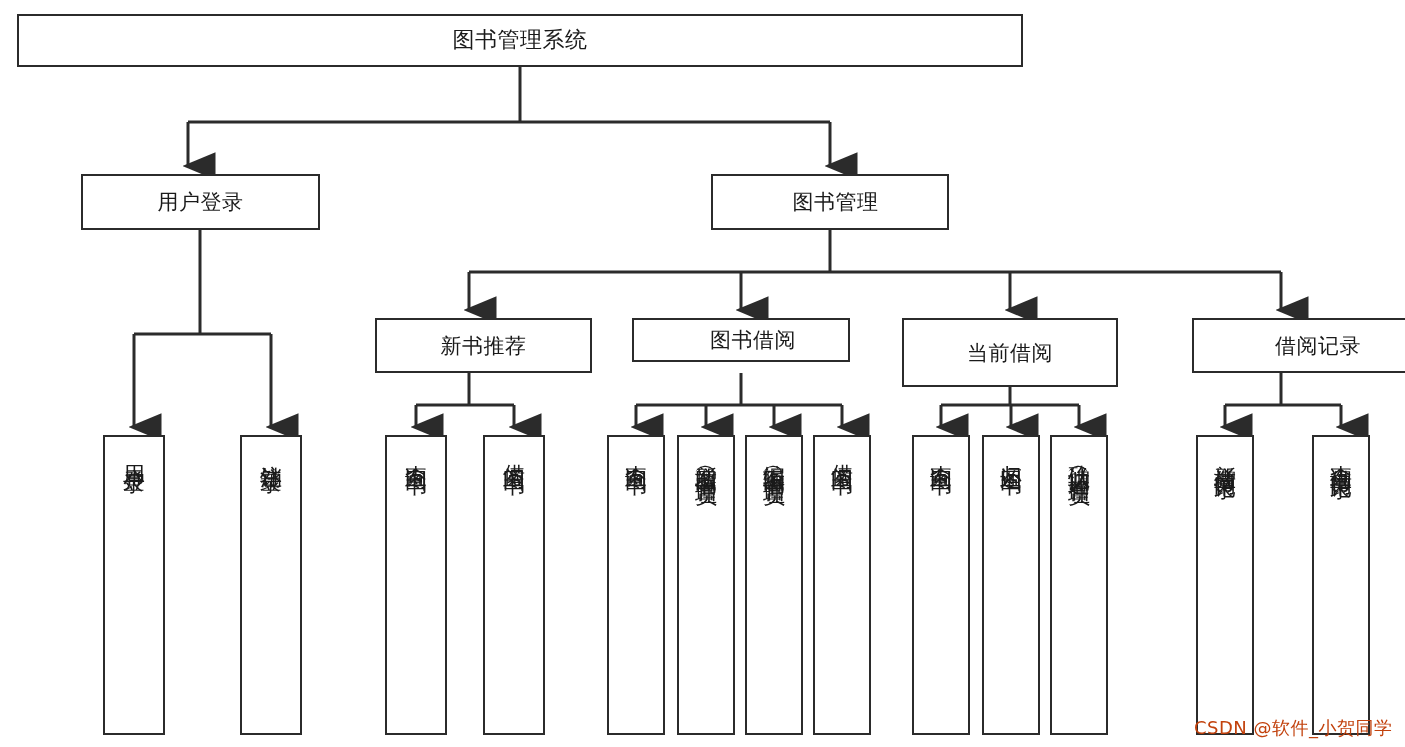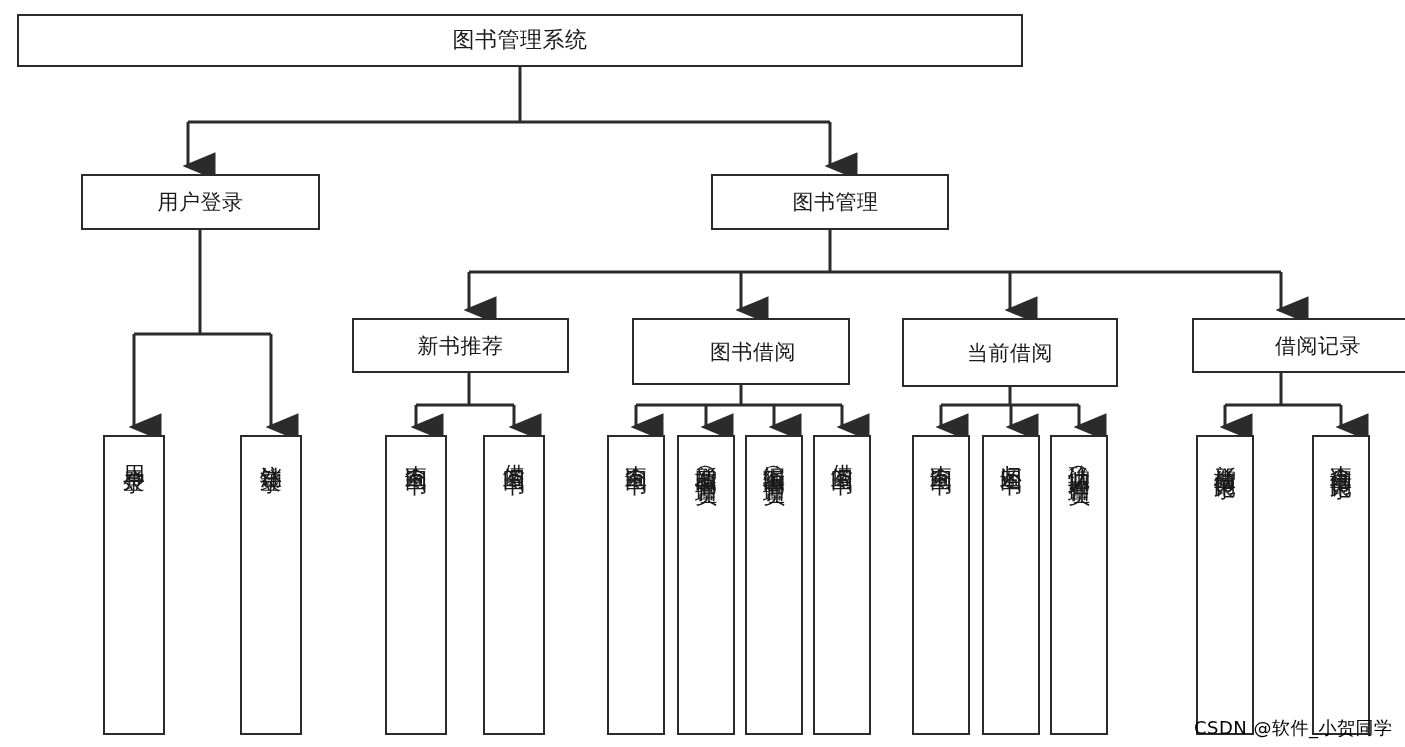--- a/index.html
+++ b/index.html
@@ -130,24 +130,24 @@
     <span class="label">图书管理系统</span>
   </div>
 
   <div class="node horiz" style="left: 81px; top: 174px; width: 239px; height: 56px;">
     <span class="label">用户登录</span>
   </div>
   <div class="node horiz" style="left: 711px; top: 174px; width: 238px; height: 56px; padding-left: 11px;">
     <span class="label">图书管理</span>
   </div>
 
-  <div class="node horiz" style="left: 352px; top: 318px; width: 217px; height: 55px;">
+  <div class="node horiz" style="left: 375px; top: 318px; width: 217px; height: 55px;">
     <span class="label">新书推荐</span>
   </div>
-  <div class="node horiz" style="left: 632px; top: 318px; width: 218px; height: 67px; padding-left: 24px;">
+  <div class="node horiz" style="left: 632px; top: 318px; width: 218px; height: 44px; padding-left: 24px;">
     <span class="label">图书借阅</span>
   </div>
   <div class="node horiz" style="left: 902px; top: 318px; width: 216px; height: 69px;">
     <span class="label">当前借阅</span>
   </div>
   <div class="node horiz" style="left: 1192px; top: 318px; width: 252px; height: 55px;">
     <span class="label">借阅记录</span>
   </div>
 
   <div class="node vert" style="left: 103px; top: 435px; width: 62px; height: 300px;">
@@ -183,14 +183,14 @@
   <div class="node vert" style="left: 1050px; top: 435px; width: 58px; height: 300px;">
     <span class="label">确认归还（管理员）</span>
   </div>
   <div class="node vert" style="left: 1196px; top: 435px; width: 58px; height: 300px;">
     <span class="label">新增借阅记录</span>
   </div>
   <div class="node vert" style="left: 1312px; top: 435px; width: 58px; height: 300px;">
     <span class="label">查询借阅记录</span>
   </div>
 
-  <div class="watermark" style="left: 1194px; top: 716px; color: #000000;">CSDN @软件_小贺同学</div>
+  <div class="watermark" style="left: 1194px; top: 716px; color: #c2410c;">CSDN @软件_小贺同学</div>
 </div>
 
 </body></html>

